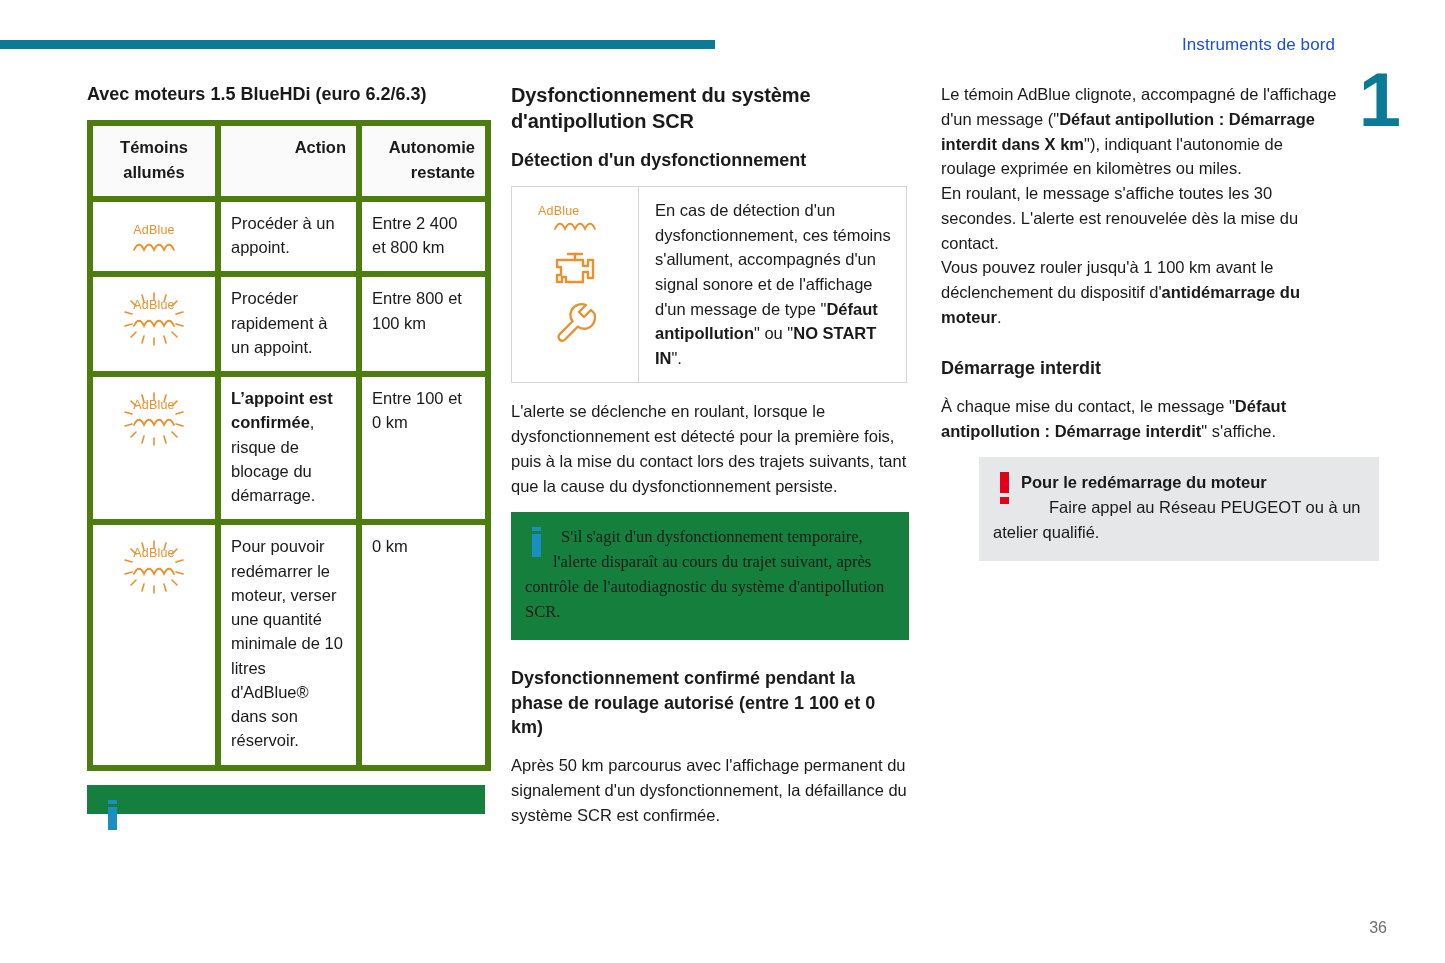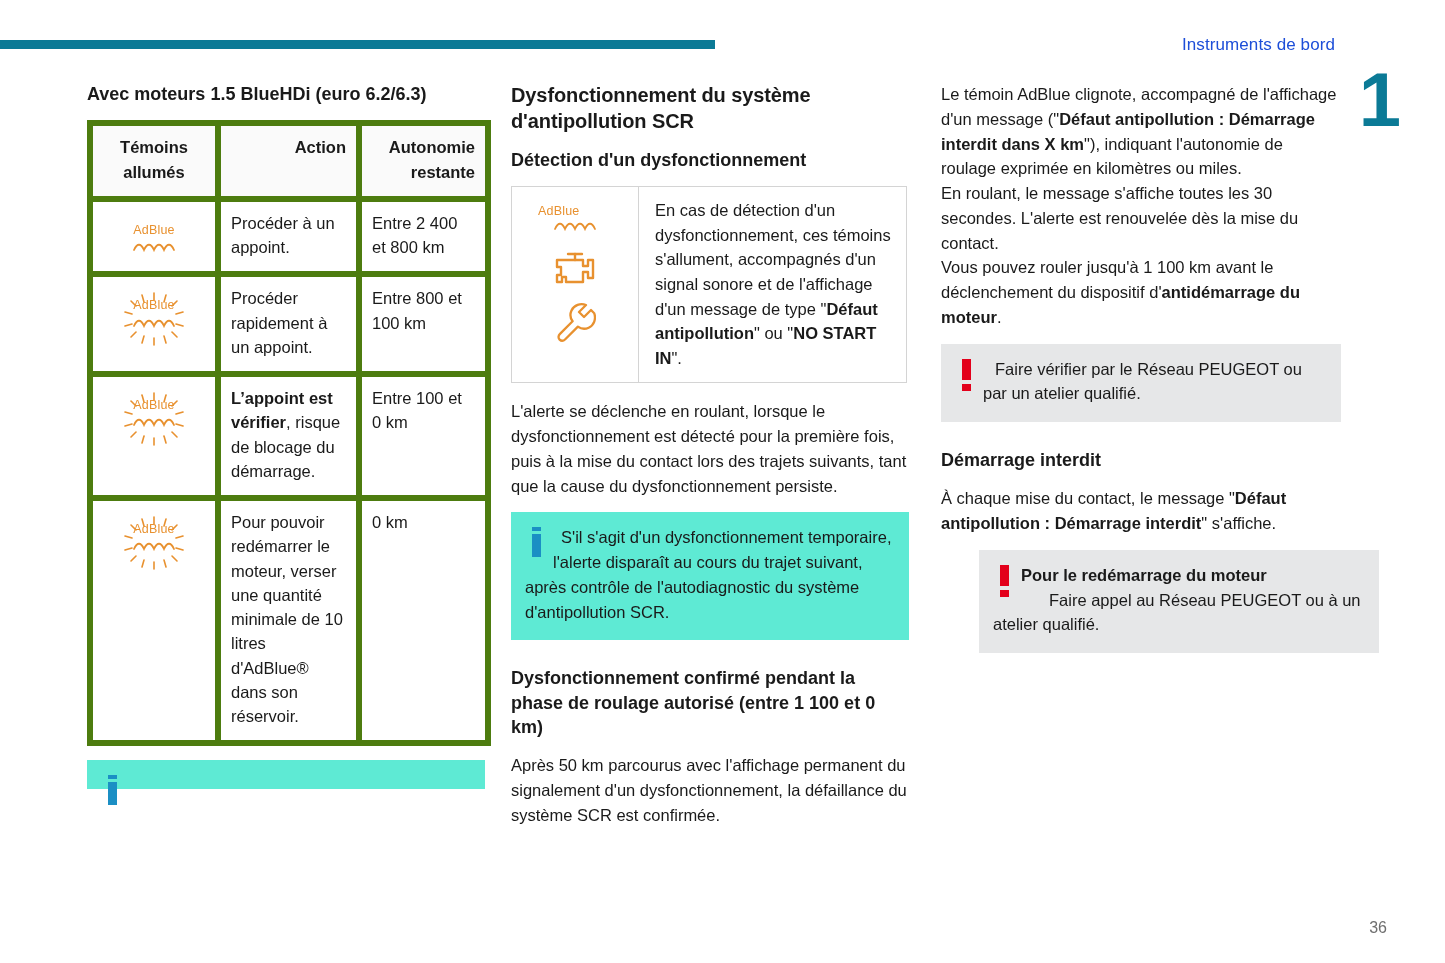--- a/index.html
+++ b/index.html
@@ -164,21 +164,21 @@
   }
 
   
   .note-box {
     background: #e6e7e8;
     padding: 13px 16px 16px 14px;
     font-size: 16.5px;
     line-height: 1.5;
     margin-top: 14px;
   }
-  .note-box.info { background: #5eead4; }
+  .note-box.info { background: #15803d; font-family: Liberation Serif, serif; }
   .note-box .note-icon {
     float: left;
     width: 26px;
     margin-top: 2px;
     margin-right: 2px;
   }
   .note-box .note-body { overflow: visible; }
   .note-box .note-head { font-weight: bold; }
   .note-indent { display: inline-block; width: 30px; }
   .info-dot {
@@ -304,21 +304,21 @@
                   <line x1="52" y1="52" x2="50" y2="45"></line>
                   <line x1="40" y1="54" x2="40" y2="47"></line>
                 </g>
               </svg>
               <span class="ab-text">AdBlue</span>
               <svg class="ab-wave" width="42" height="11" viewBox="0 0 42 11">
                 <path d="M1 8 C4 1, 8 1, 11 8 C14 1, 18 1, 21 8 C24 1, 28 1, 31 8 C34 1, 38 1, 41 8" fill="none" stroke="#e8912f" stroke-width="1.8" stroke-linecap="round"></path>
               </svg>
             </span>
           </td>
-          <td><b>L’appoint est vérifier</b>, <span>risque de blocage du démarrage.</span></td>
+          <td><b>L’appoint est confirmée</b>, <span>risque de blocage du démarrage.</span></td>
           <td>Entre 100 et 0 km</td>
         </tr>
 
         <tr>
           <td class="c-icon">
             <span class="adblue-icon blink">
               <svg class="rays" viewBox="0 0 80 56">
                 <g stroke="#e8912f" stroke-width="1.6" stroke-linecap="round">
                   <line x1="40" y1="2" x2="40" y2="9"></line>
                   <line x1="28" y1="4" x2="30" y2="11"></line>
@@ -398,29 +398,20 @@
 
     <h3 class="sub-title spaced" style="width:398px;">Dysfonctionnement confirmé pendant la phase de roulage autorisé (entre 1 100 et 0 km)</h3>
     <p class="body" style="width:398px;">Après 50 km parcourus avec l'affichage permanent du signalement d'un dysfonctionnement, la défaillance du système SCR est confirmée.</p>
   </div>
 
   <div class="col col-3">
     <p class="body" style="width:400px;"><span>Le témoin AdBlue clignote, accompagné de l'affichage d'un message ("</span><b>Défaut antipollution : Démarrage interdit dans X km</b><span>"), indiquant l'autonomie de roulage exprimée en kilomètres ou miles.</span></p>
     <p class="body" style="width:400px;">En roulant, le message s'affiche toutes les 30 secondes. L'alerte est renouvelée dès la mise du contact.</p>
     <p class="body" style="width:400px;"><span>Vous pouvez rouler jusqu'à 1 100 km avant le déclenchement du dispositif d'</span><b>antidémarrage du moteur</b><span>.</span></p>
 
-    <div class="note-box" style="width:400px;">
-      <span class="note-icon">
-        <span class="excl-stem"></span>
-        <span class="excl-dot"></span>
-      </span>
-      <div class="note-body">
-        <span class="note-indent" style="width:12px;"></span><span>Faire vérifier par le Réseau PEUGEOT ou par un atelier qualifié.</span>
-      </div>
-    </div>
 
     <h3 class="sub-title spaced">Démarrage interdit</h3>
     <p class="body" style="width:400px;"><span>À chaque mise du contact, le message "</span><b>Défaut antipollution : Démarrage interdit</b><span>" s'affiche.</span></p>
 
     <div class="note-box" style="width:400px;margin-left:38px;">
       <span class="note-icon">
         <span class="excl-stem"></span>
         <span class="excl-dot"></span>
       </span>
       <div class="note-body">

